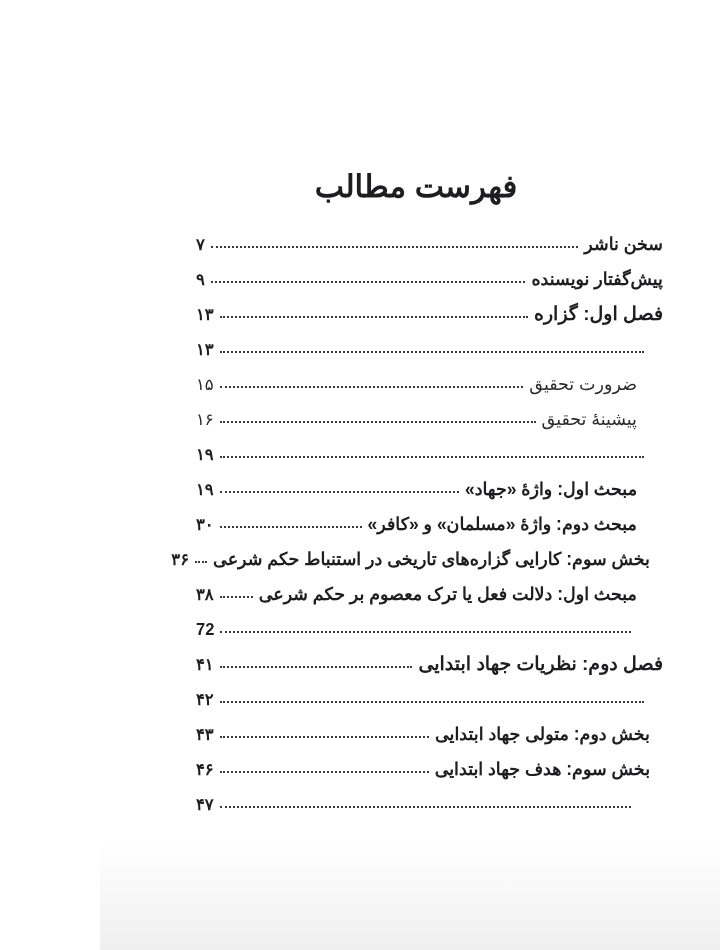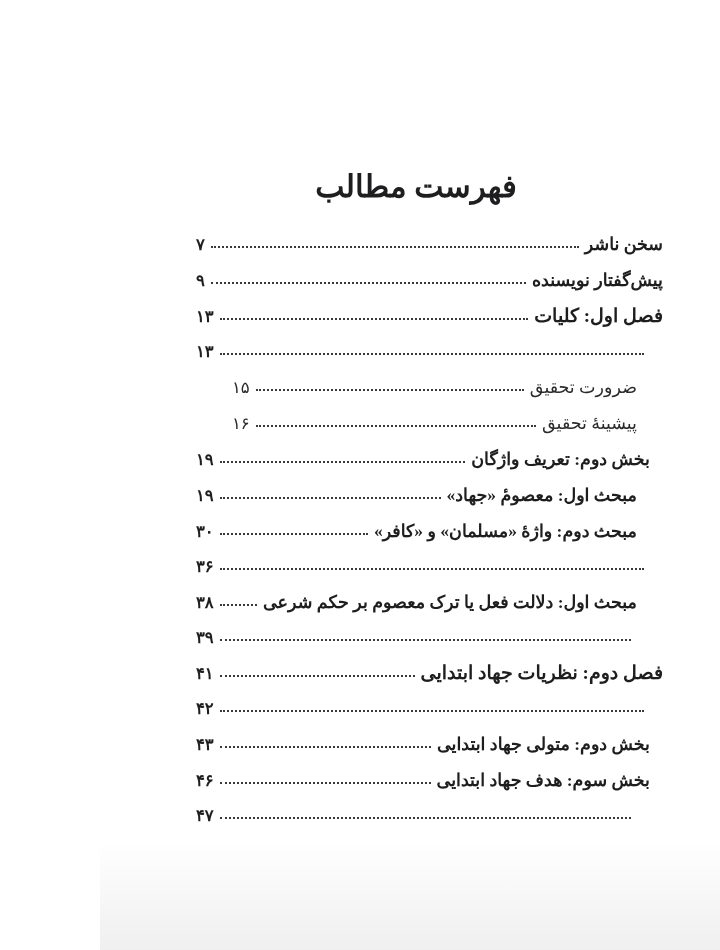--- a/index.html
+++ b/index.html
@@ -6,21 +6,21 @@
     margin: 0;
     padding: 0;
     background: #ffffff;
   }
   .page {
     position: relative;
     width: 608px;
     height: 950px;
     overflow: hidden;
     background: var(--paper, #ffffff);
-    font-family: Liberation Serif, serif;
+    font-family: Liberation Sans, sans-serif;
     color: var(--ink, #1e1e20);
     direction: rtl;
     padding-left: 12px;
   }
   
   .page::after {
     content: "";
     position: absolute;
     left: 0; right: 0; bottom: 0;
     height: 110px;
@@ -62,42 +62,42 @@
     border-bottom: 2.4px dotted #38383d;
     margin: 0 6px;
     position: relative;
     top: -2px;
   }
   .pnum {
     flex: 0 0 auto;
     font-size: 16.5px;
     font-weight: bold;
   }
-  .row.regular .pnum { font-weight: normal; margin-left: 36px; }
+  .row.regular .pnum { font-weight: normal; }
 </style>
 </head>
 <body>
 
 <div class="page" style="--paper: #ffffff; --ink: #1e1e20;">
   <h1 class="title">فهرست مطالب</h1>
   <div class="toc" id="toc-list">
   <div class="row lv0">
     <span class="label">سخن ناشر</span>
     <span class="leader"></span>
     <span class="pnum">۷</span>
   </div>
 
   <div class="row lv0">
     <span class="label">پیش‌گفتار نویسنده</span>
     <span class="leader"></span>
     <span class="pnum">۹</span>
   </div>
 
   <div class="row lv0 chapter">
-    <span class="label">فصل اول: کلیات</span>
+    <span class="label">فصل اول: گزاره</span>
     <span class="leader"></span>
     <span class="pnum">۱۳</span>
   </div>
 
   <div class="row lv1">
     <span class="leader"></span>
     <span class="pnum">۱۳</span>
   </div>
 
   <div class="row lv2 regular">
@@ -106,51 +106,51 @@
     <span class="pnum">۱۵</span>
   </div>
 
   <div class="row lv2 regular">
     <span class="label">پیشینهٔ تحقیق</span>
     <span class="leader"></span>
     <span class="pnum">۱۶</span>
   </div>
 
   <div class="row lv1">
-    <span class="label">بخش دوم: تعریف واژگان</span>
     <span class="leader"></span>
     <span class="pnum">۱۹</span>
   </div>
 
   <div class="row lv2">
-    <span class="label">مبحث اول: معصومٔ «جهاد»</span>
+    <span class="label">مبحث اول: واژهٔ «جهاد»</span>
     <span class="leader"></span>
     <span class="pnum">۱۹</span>
   </div>
 
   <div class="row lv2">
     <span class="label">مبحث دوم: واژهٔ «مسلمان» و «کافر»</span>
     <span class="leader"></span>
     <span class="pnum">۳۰</span>
   </div>
 
   <div class="row lv1">
+    <span class="label">بخش سوم: کارایی گزاره‌های تاریخی در استنباط حکم شرعی</span>
     <span class="leader"></span>
     <span class="pnum">۳۶</span>
   </div>
 
   <div class="row lv2">
     <span class="label">مبحث اول: دلالت فعل یا ترک معصوم بر حکم شرعی</span>
     <span class="leader"></span>
     <span class="pnum">۳۸</span>
   </div>
 
   <div class="row lv2">
     <span class="leader"></span>
-    <span class="pnum">۳۹</span>
+    <span class="pnum">72</span>
   </div>
 
   <div class="row lv0 chapter">
     <span class="label">فصل دوم: نظریات جهاد ابتدایی</span>
     <span class="leader"></span>
     <span class="pnum">۴۱</span>
   </div>
 
   <div class="row lv1">
     <span class="leader"></span>

